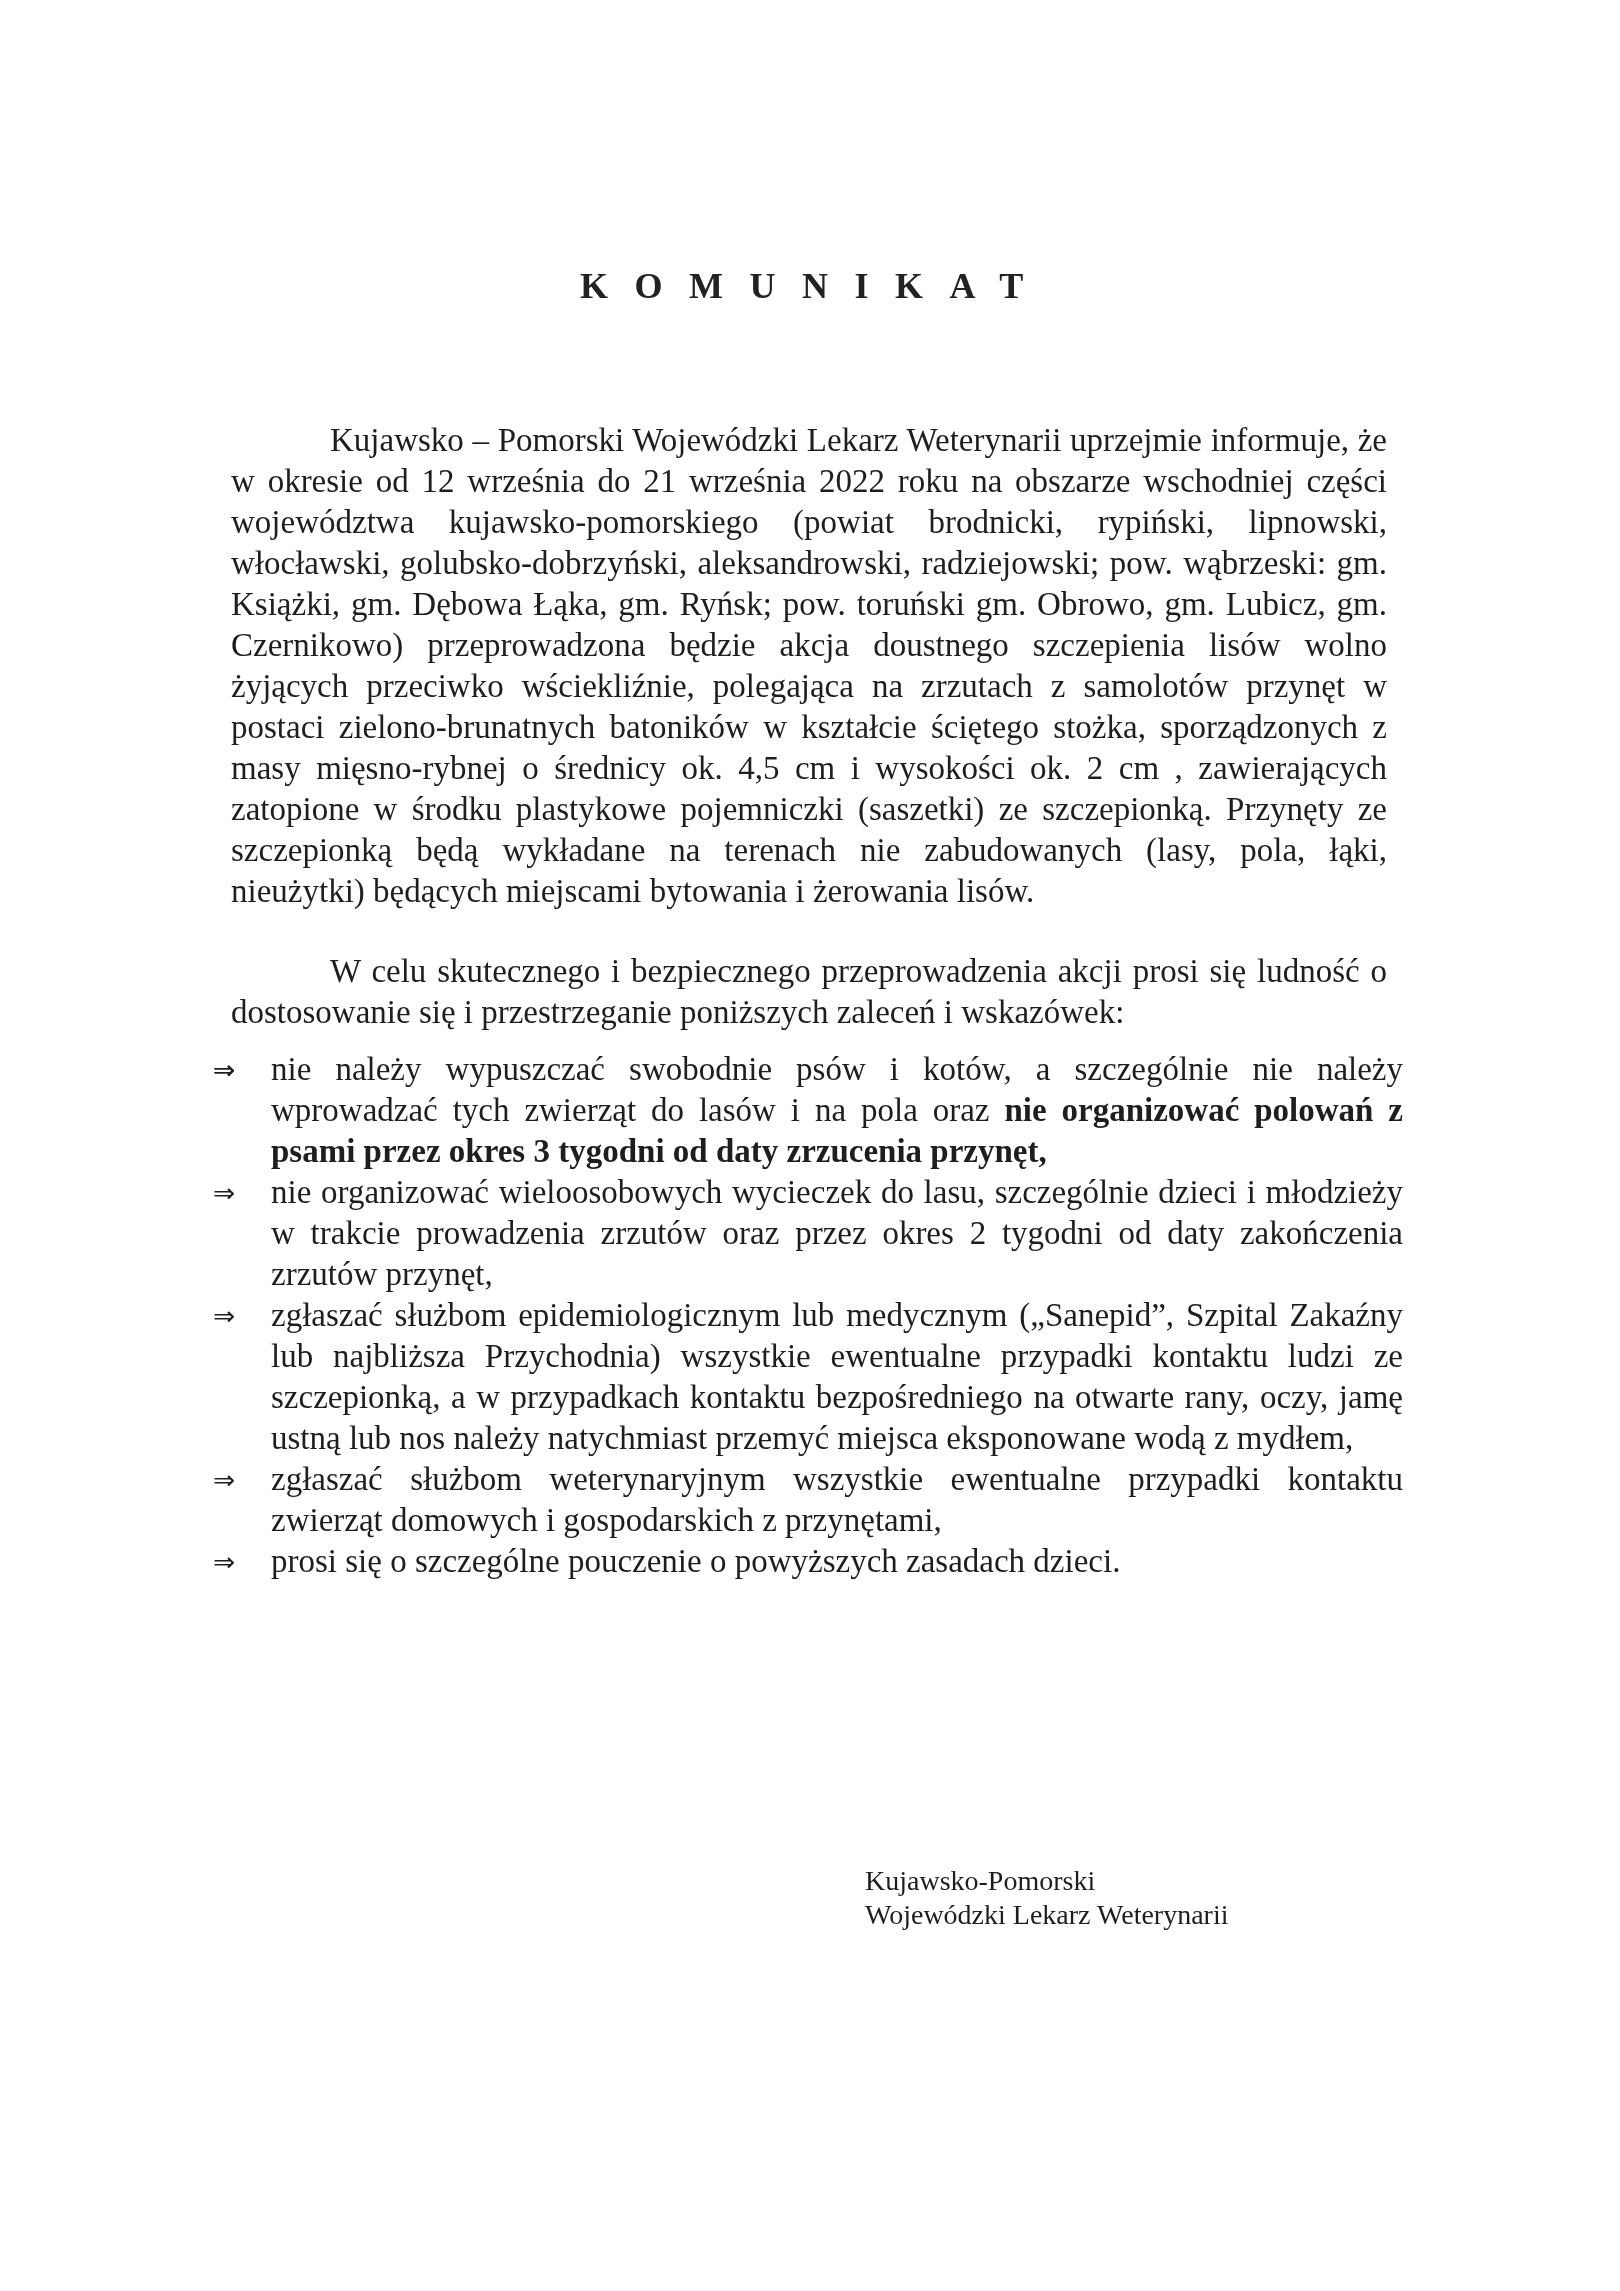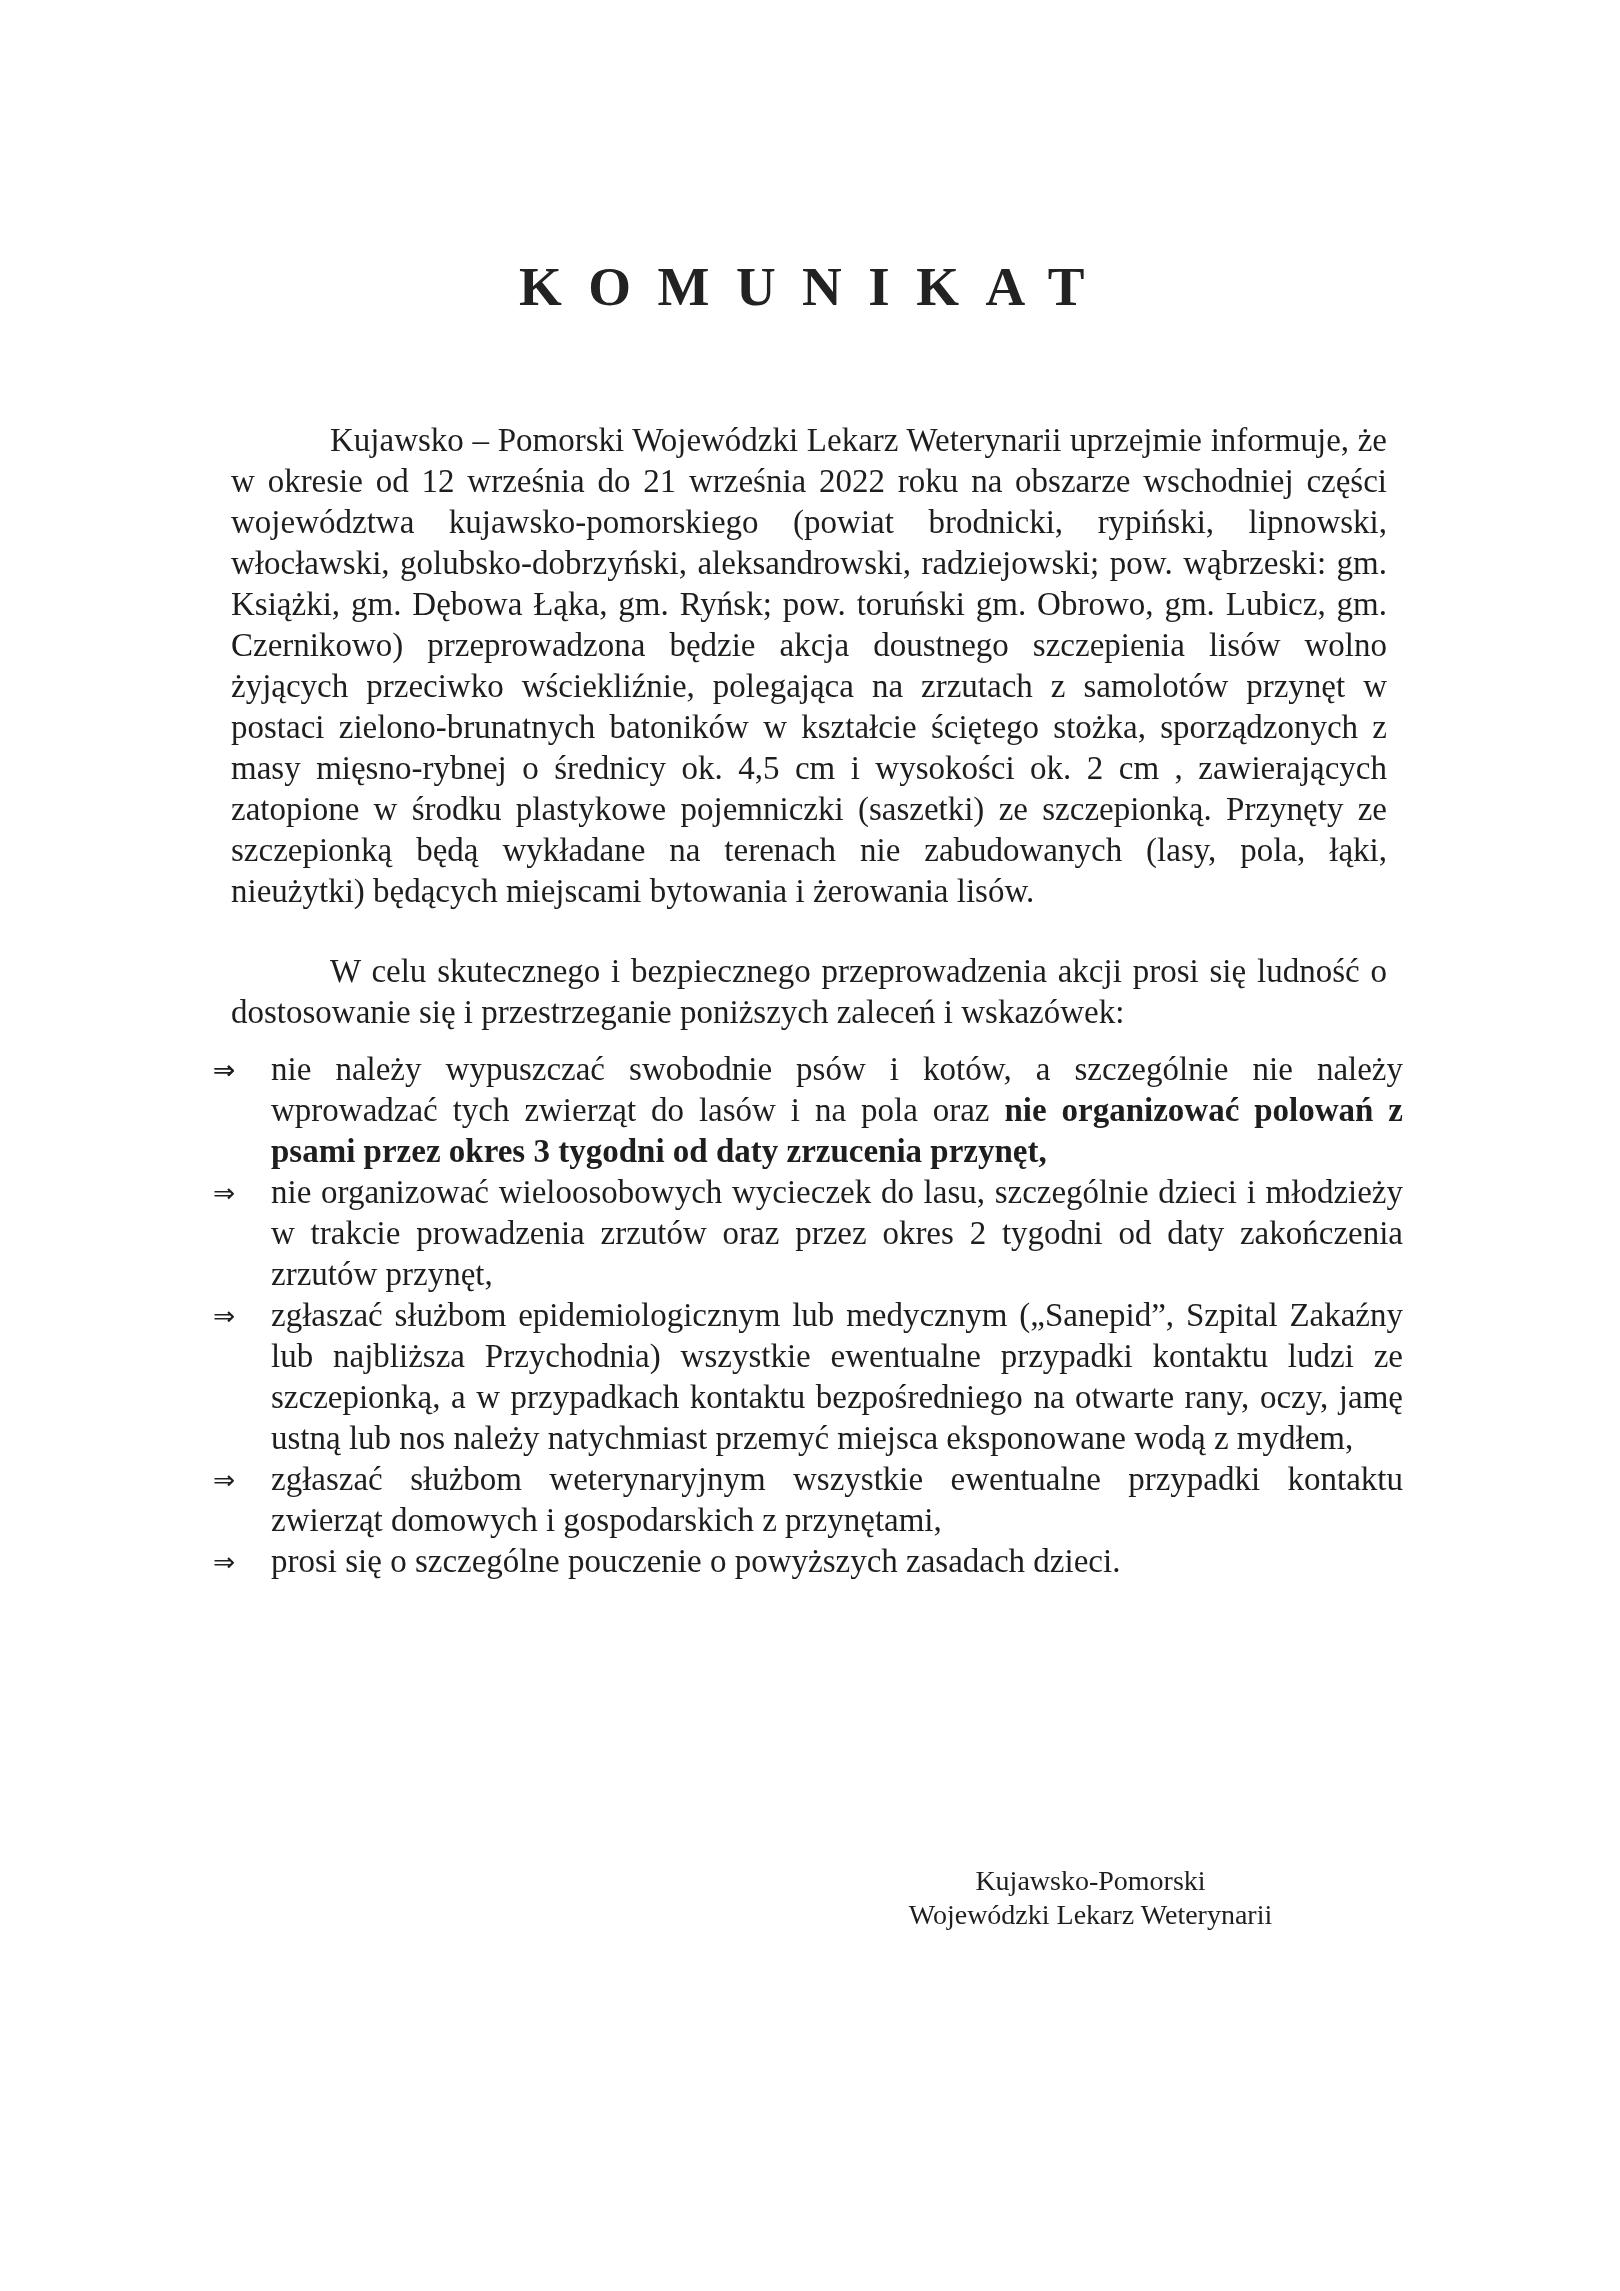--- a/index.html
+++ b/index.html
@@ -21,21 +21,21 @@
       top: 0;
       width: 1188px;
     }
     .title {
       position: absolute;
       top: 261px;
       left: 0;
       width: 1188px;
       text-align: center;
       font-weight: bold;
-      font-size: 55px;
+      font-size: 36px;
       letter-spacing: 26.5px;
       padding-left: 5.9px;
       line-height: 51px;
       color: #222;
     }
     .body-text {
       position: absolute;
       top: 404px;
       left: 0;
       width: 1188px;
@@ -71,21 +71,21 @@
     .bold {
       font-weight: bold;
     }
     .signature {
       position: absolute;
       top: 1864px;
       left: 865px;
       width: 451px;
       font-size: 28px;
       line-height: 34px;
-      text-align: center;
+      text-align: left;
     }
     .signature div {
       white-space: nowrap;
     }
   </style>
 </head>
 <body>
 
 <div class="page">
   <div class="title">KOMUNIKAT</div>

